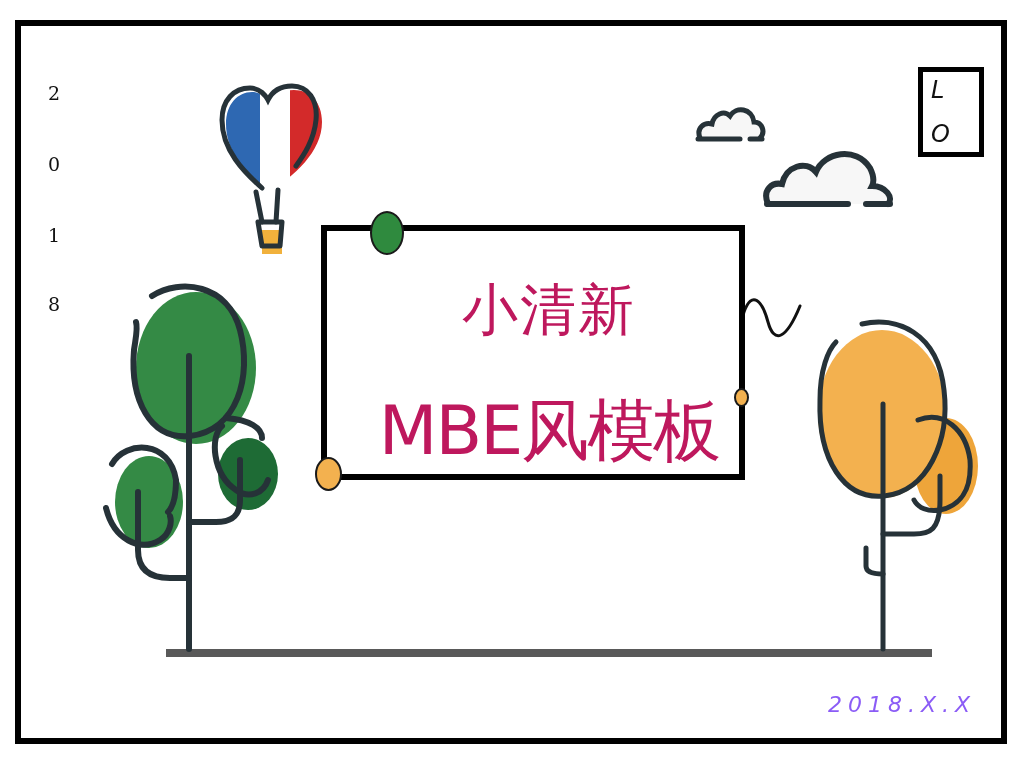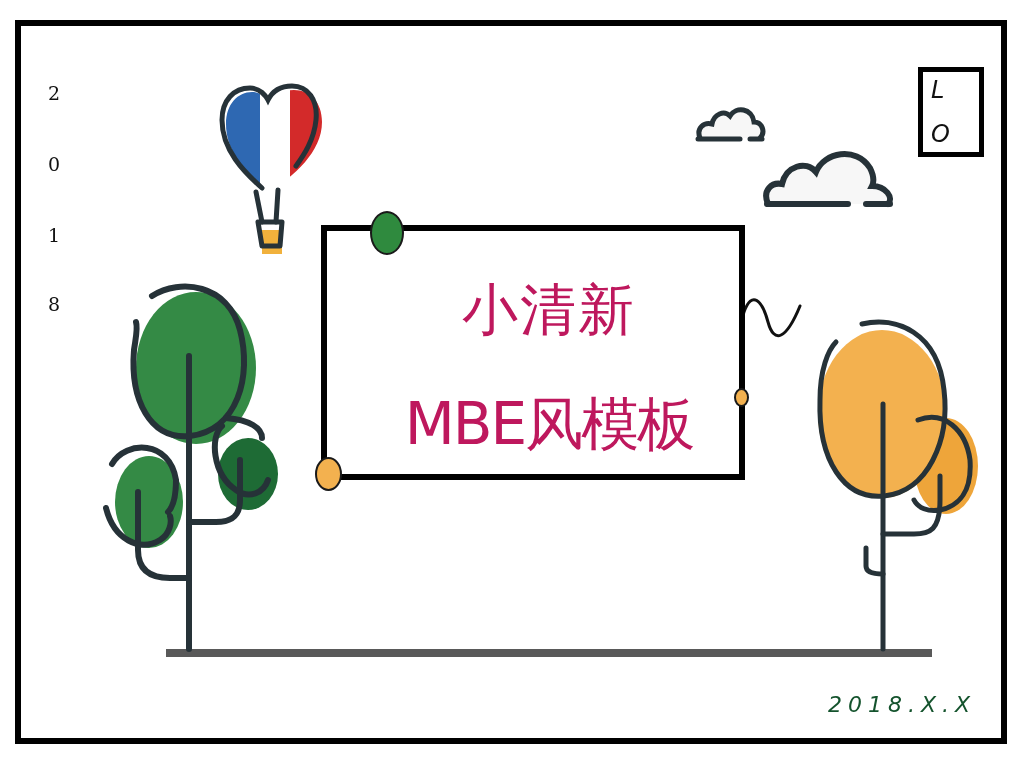--- a/index.html
+++ b/index.html
@@ -19,24 +19,24 @@
     .art { position: absolute; left: 0; top: 0; width: 1024px; height: 768px; pointer-events: none; }
     .title-box {
       position: absolute; left: 321px; top: 225px; width: 412px; height: 243px;
       border: 6px solid #000; background: #fff;
     }
     .title-line {
       position: absolute; left: 16px; width: 100%; text-align: center; color: #be185d;
       font-family: "DejaVu Sans", sans-serif; font-weight: 400;
     }
     .title-line-1 { top: 42px; font-size: 56px; letter-spacing: 2px; }
-    .title-line-2 { top: 155px; font-size: 58px; letter-spacing: -2px; }
+    .title-line-2 { top: 155px; font-size: 68px; letter-spacing: -2px; }
     .date-text {
       position: absolute; left: 828px; top: 692px; font-family: "DejaVu Sans", sans-serif; font-style: italic;
-      font-size: 22px; letter-spacing: 6px; color: #14532d;
+      font-size: 22px; letter-spacing: 6px; color: #8b5cf6;
     }
     .dot { position: absolute; border: 2px solid #1a1a1a; border-radius: 50%; box-sizing: border-box; }
   </style>
 </head>
 <body>
 
 <div class="slide-frame"></div>
 
 <div class="year-vertical" style="top:82px;">2</div>
 <div class="year-vertical" style="top:153px;">0</div>

